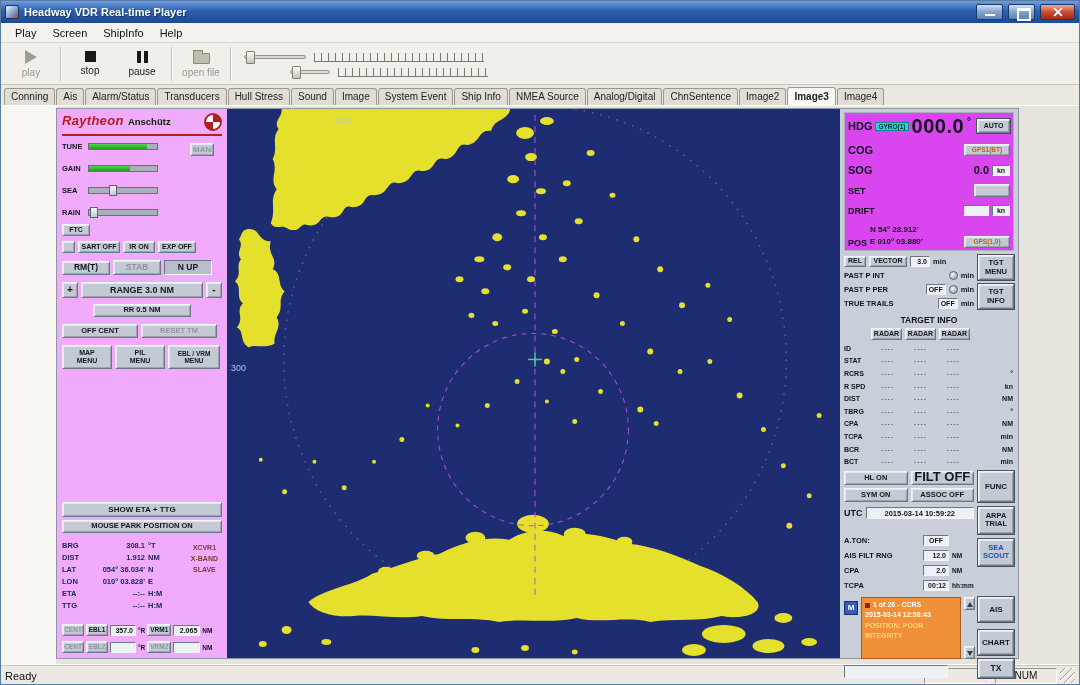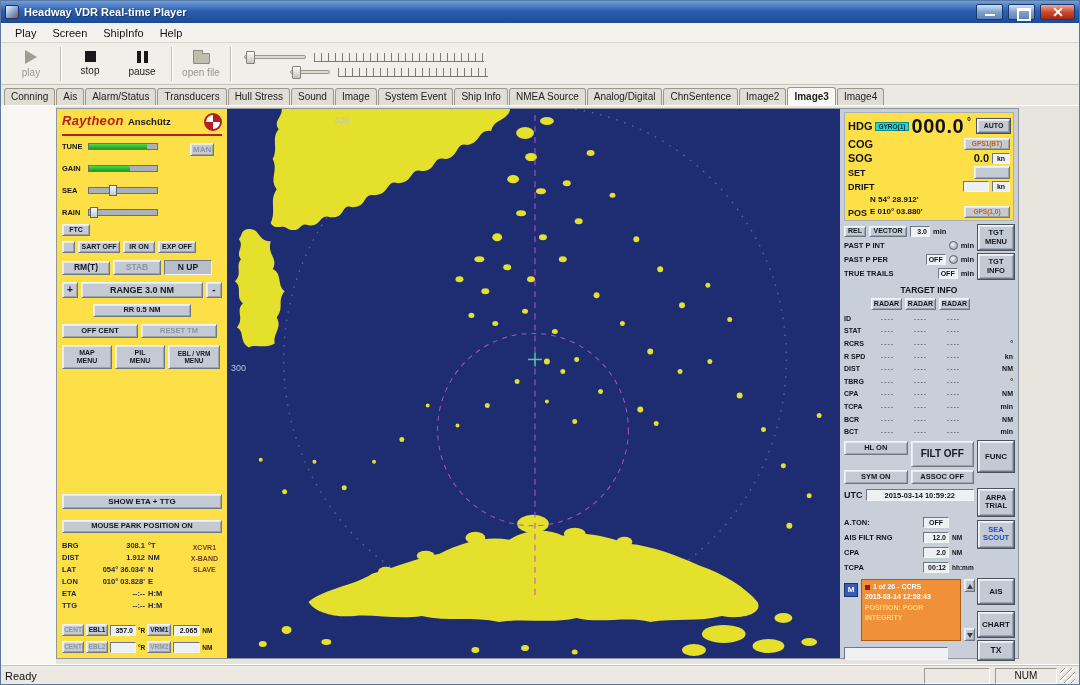--- a/index.html
+++ b/index.html
@@ -51,21 +51,21 @@
 .radar-app{position:absolute;left:55px;top:2px;width:963px;height:551px;display:flex;border:1px solid #8e96a2;background:#c9cfd8}
 
 
 .btn{background:#c3cad4;border:1px solid;border-color:#f2f5f8 #6e7884 #6e7884 #f2f5f8;box-shadow:inset 1px 1px 0 #e4e9ee,inset -1px -1px 0 #9aa3ae;font-size:8px;font-weight:bold;color:#14181e;display:flex;flex-direction:column;align-items:center;justify-content:center;text-align:center;line-height:1.15;padding:1px 2px;cursor:default;white-space:nowrap}
 .btn.dis{color:#8e96a1}
 .btn.pressed{border-color:#6e7884 #f2f5f8 #f2f5f8 #6e7884;box-shadow:none;background:#b7bec9}
 .kbtn{box-shadow:inset 1px 1px 0 #e4e9ee,inset -1px -1px 0 #9aa3ae,0 0 0 1px #4a525e}
 .sunken{background:#eef1f4;border:1px solid;border-color:#6e7884 #f2f5f8 #f2f5f8 #6e7884;display:flex;align-items:center;justify-content:flex-end;font-weight:bold;padding:0 2px;color:#10141a}
 
 
-.lpanel{width:170px;background:#fde047;padding:4px 5px;display:flex;flex-direction:column;font-size:8px;color:#10141a}
+.lpanel{width:170px;background:#f0abfc;padding:4px 5px;display:flex;flex-direction:column;font-size:8px;color:#10141a}
 .brand{display:flex;justify-content:space-between;align-items:flex-start;border-bottom:2px solid #b51f1f;padding-bottom:3px;margin-bottom:5px}
 .brand-ray{color:#b51f1f;font-weight:bold;font-size:13px;font-style:italic;letter-spacing:.3px}
 .brand-ans{font-weight:bold;font-size:9.5px;color:#1a1a1a;margin-left:2px}
 .brand-logo{width:18px;height:18px;border-radius:50%;border:2px solid #b02020;background:conic-gradient(#b02020 0 90deg,#fff 90deg 180deg,#b02020 180deg 270deg,#fff 270deg)}
 .tunewrap{display:flex;gap:6px}
 .slidercol{flex:1;display:flex;flex-direction:column;gap:11px}
 .srow{display:flex;align-items:center;gap:4px;height:11px}
 .slbl{width:22px;font-weight:bold;font-size:7.5px}
 .track{width:70px;height:7px;background:#a9b1bb;border:1px solid #68707c;position:relative}
 .fill{height:100%;background:linear-gradient(#52d852,#1d9e1d)}
@@ -81,21 +81,21 @@
 .nu{width:16px}
 .xcvr{position:absolute;right:4px;top:3px;text-align:center;font-size:7px;font-weight:bold;color:#7a3c28;line-height:1.6}
 .eblrow{display:flex;gap:2px;align-items:center;height:14px;margin-top:3px;font-size:6.5px;font-weight:bold}
 
 
 .rscreen{flex:1;position:relative;background:#1e2c72;overflow:hidden}
 .rscreen svg{position:absolute;inset:0;width:100%;height:100%}
 
 
 .rpanel{width:178px;background:#c9cfd8;padding:3px 4px;display:flex;flex-direction:column;font-size:8px;color:#10141a}
-.whitebox{background:#fde047;border:1px solid #a8b0ba;padding:3px 3px 2px;display:flex;flex-direction:column;gap:2px}
+.whitebox{background:#d946ef;border:1px solid #a8b0ba;padding:3px 3px 2px;display:flex;flex-direction:column;gap:8px}
 .hrow{display:flex;align-items:center;gap:3px}
 .biglbl{font-size:11px;font-weight:bold}
 .midlbl{font-size:9px;font-weight:bold}
 .badge{background:#25d6d6;font-size:6.5px;font-weight:bold;padding:0 2px;border:1px solid #0b8c8c;color:#06282;color:#062828}
 .hdgval{font-size:20px;font-weight:bold;letter-spacing:.5px;line-height:1}
 .hdgunit{font-size:10px;font-weight:bold;align-self:flex-start}
 .orange{color:#d36000}
 .vrow{display:flex;align-items:center;gap:3px;height:13px;font-size:7.5px;font-weight:bold}
 .spinner{width:9px;height:9px;border-radius:50%;background:radial-gradient(circle at 35% 35%,#f2f6fa,#8a94a0);border:1px solid #5a626e}
 .tgt-title{text-align:center;font-size:8.5px;font-weight:bold;margin-top:5px}
@@ -292,21 +292,21 @@
           </span>
           <span class="btn" style="width:52px;height:24px;font-size:6.5px">
             <span>EBL / VRM</span>
             <span>MENU</span>
           </span>
         </div>
 
         <div class="spacerA"></div>
 
         <span class="btn" style="height:15px;font-size:8px">SHOW ETA + TTG</span>
-        <span class="btn" style="height:13px;font-size:7.5px;margin-top:11px">MOUSE PARK POSITION ON</span>
+        <span class="btn" style="height:13px;font-size:7.5px;margin-top:3px">MOUSE PARK POSITION ON</span>
 
         <div class="navblock">
           <div>
 
               <div class="navrow">
                 <span class="nl">BRG</span>
                 <span class="nv">308.1</span>
                 <span class="nu">°T</span>
               </div>
 
@@ -629,21 +629,21 @@
               <span class="tv">----</span>
               <span class="tv">----</span>
               <span class="tv">----</span>
               <span class="tun">min</span>
             </div>
           </div>
 
         <div style="display:flex;gap:4px;margin-top:3px">
           <div class="togglegrid">
             <span class="btn" style="height:14px;font-size:7.5px">HL ON</span>
-            <span class="btn" style="height:26px;font-size:10px">FILT OFF</span>
+            <span class="btn" style="height:14px;font-size:13px">FILT OFF</span>
             <span class="btn" style="height:14px;font-size:7.5px">SYM ON</span>
             <span class="btn" style="height:14px;font-size:7.5px">ASSOC OFF</span>
           </div>
           <span class="btn kbtn" style="width:36px;height:31px;font-size:8px">FUNC</span>
         </div>
 
         <div style="display:flex;gap:4px;margin-top:5px">
           <div style="flex:1;display:flex;flex-direction:column;gap:2px">
             <div class="setrow">
               <span class="midlbl">UTC</span>

